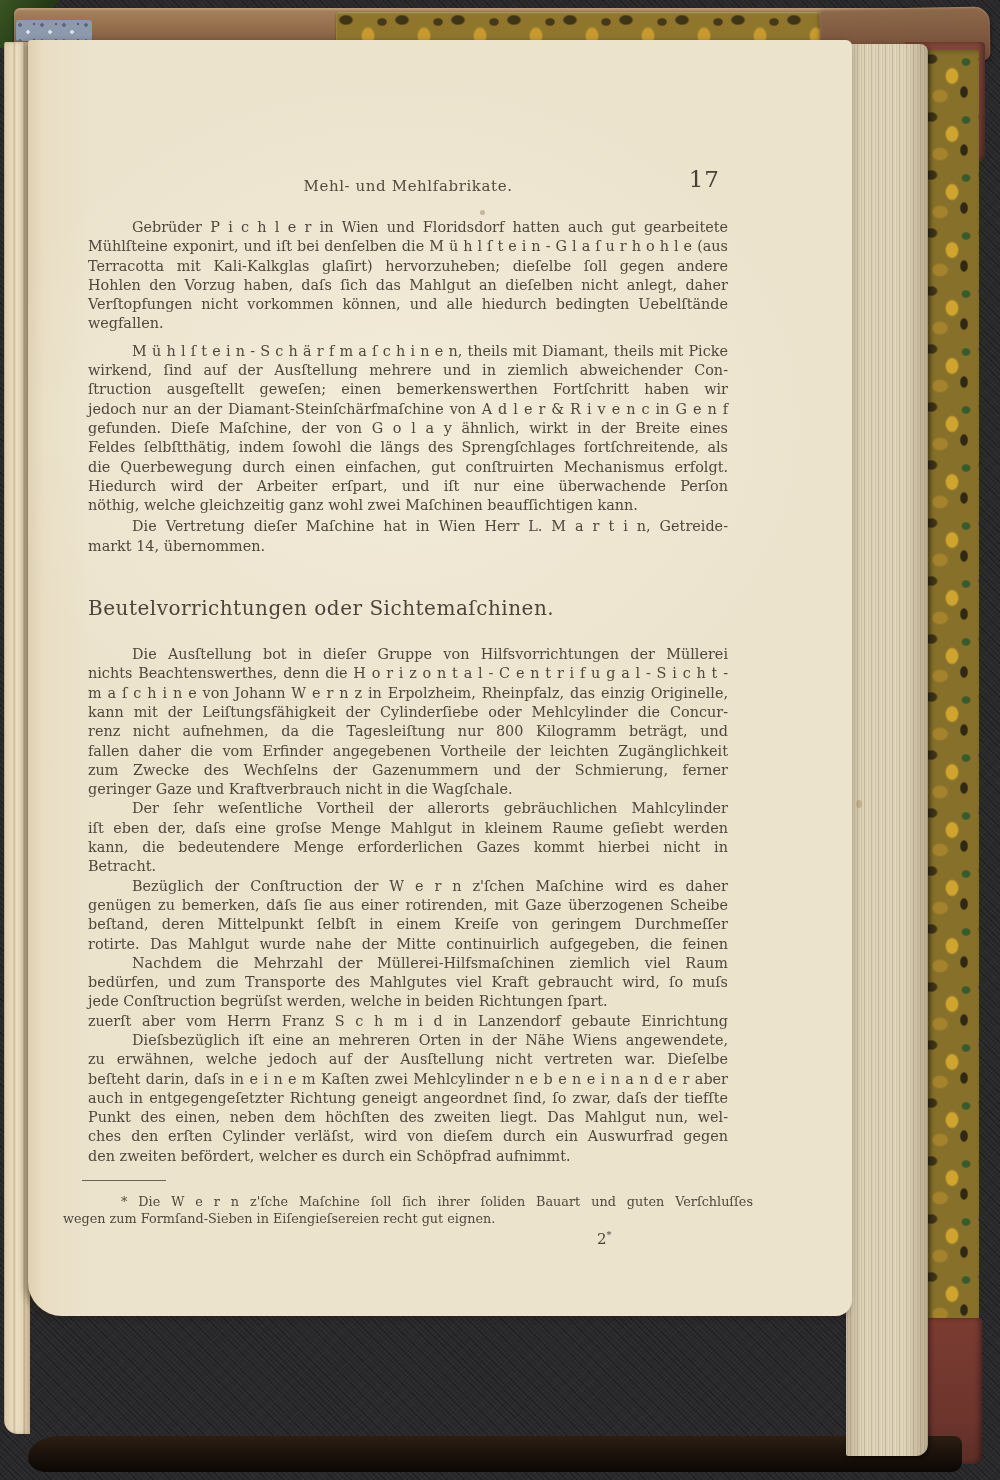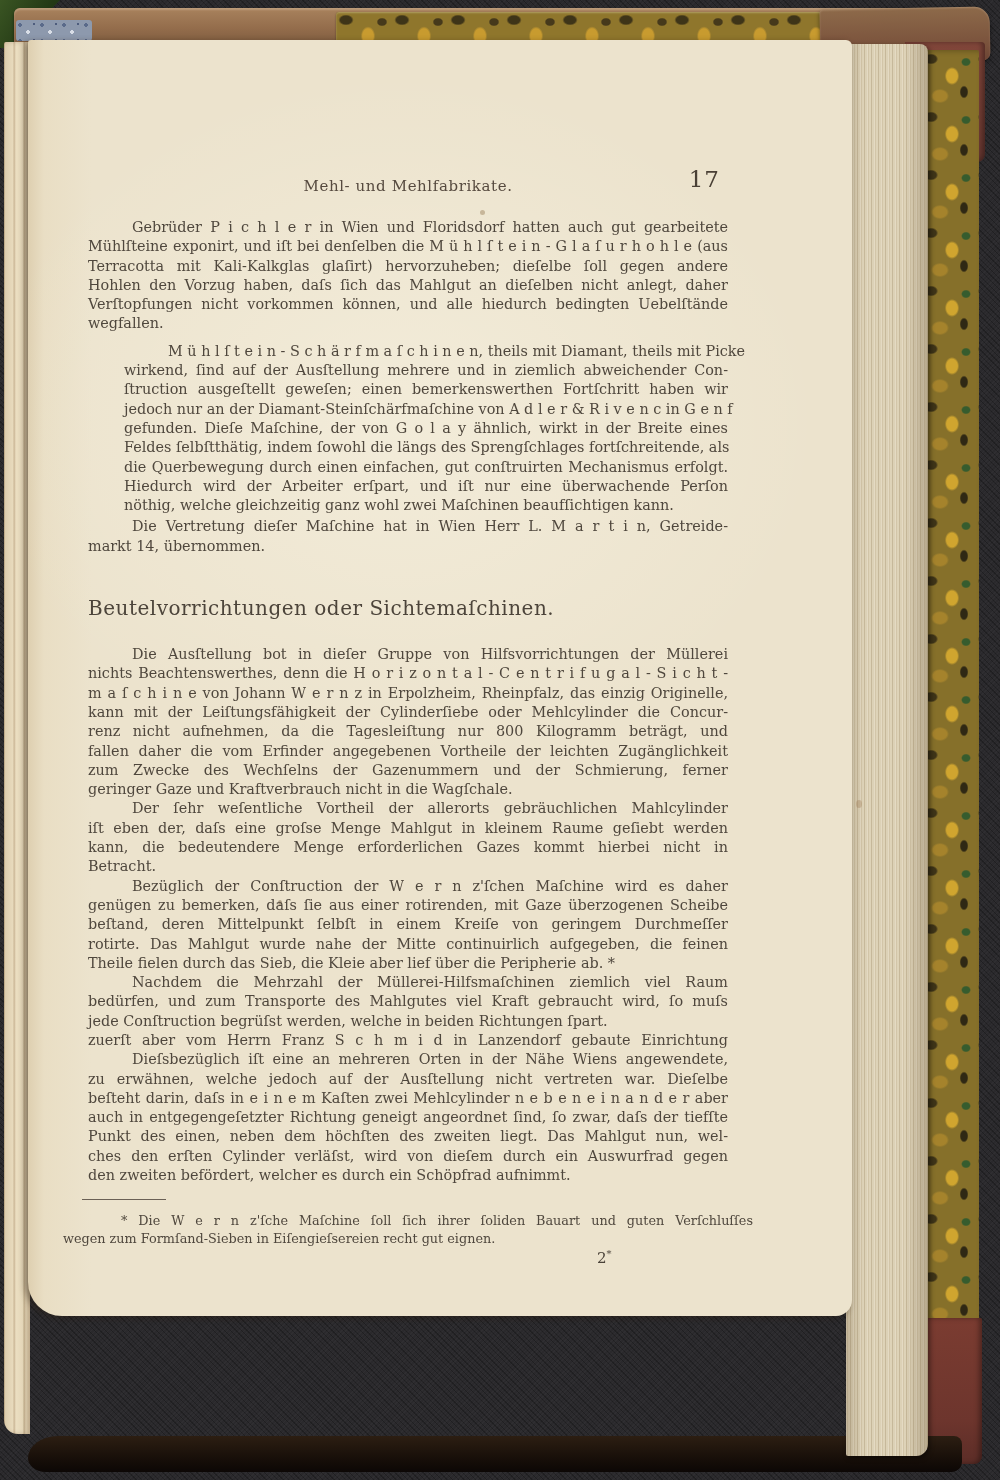--- a/index.html
+++ b/index.html
@@ -117,21 +117,21 @@
 
   
   .text-flow{
     left:60px;top:136px;width:640px;color:#4f473d;
   }
   .running-header{position:relative;height:20px;font-size:15px;line-height:20px;
     text-align:center;letter-spacing:.6px;color:#564a3f;}
   .page-number{position:absolute;right:8px;top:-7px;font-size:23px;letter-spacing:1px;color:#4a4035;}
   .para{margin:0;}
   .para.p1{margin-top:22px;}
-  .para.p2{margin-top:8px;margin-left:36px;}
+  .para.p2{margin-top:8px;}
   .para.p3{margin-top:2px;}
   .line{
     font-size:14.4px;line-height:19.3px;white-space:nowrap;
     text-align:justify;text-align-last:justify;
   }
   .line.first{text-indent:44px;}
   .line.last{text-align-last:left;}
   .section-heading{
     font-size:20px;line-height:24px;margin:40px 0 25px;text-align:left;
     letter-spacing:.5px;color:#4c443a;
@@ -209,21 +209,20 @@
           <div class="line first">Der ſehr weſentliche Vortheil der allerorts gebräuchlichen Mahlcylinder</div>
           <div class="line">iſt eben der, daſs eine groſse Menge Mahlgut in kleinem Raume geſiebt werden</div>
           <div class="line">kann, die bedeutendere Menge erforderlichen Gazes kommt hierbei nicht in</div>
           <div class="line last">Betracht.</div>
         </div>
         <div class="para p6">
           <div class="line first">Bezüglich der Conſtruction der W e r n z'ſchen Maſchine wird es daher</div>
           <div class="line">genügen zu bemerken, daſs ſie aus einer rotirenden, mit Gaze überzogenen Scheibe</div>
           <div class="line">beſtand, deren Mittelpunkt ſelbſt in einem Kreiſe von geringem Durchmeſſer</div>
           <div class="line">rotirte. Das Mahlgut wurde nahe der Mitte continuirlich aufgegeben, die feinen</div>
-          <div class="line last">Theile fielen durch das Sieb, die Kleie aber lief über die Peripherie ab. *</div>
         </div>
         <div class="para p7">
           <div class="line first">Nachdem die Mehrzahl der Müllerei-Hilfsmaſchinen ziemlich viel Raum</div>
           <div class="line">bedürfen, und zum Transporte des Mahlgutes viel Kraft gebraucht wird, ſo muſs</div>
           <div class="line last">jede Conſtruction begrüſst werden, welche in beiden Richtungen ſpart.</div>
         </div>
         <div class="para p8">
           <div class="line">zuerſt aber vom Herrn Franz S c h m i d in Lanzendorf gebaute Einrichtung</div>
           <div class="line first">Dieſsbezüglich iſt eine an mehreren Orten in der Nähe Wiens angewendete,</div>
           <div class="line">zu erwähnen, welche jedoch auf der Ausſtellung nicht vertreten war. Dieſelbe</div>

